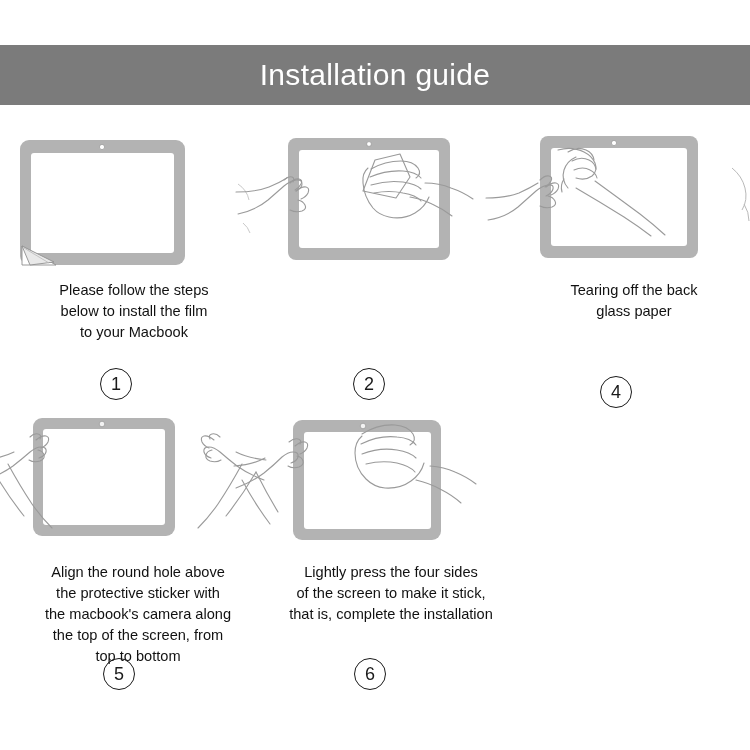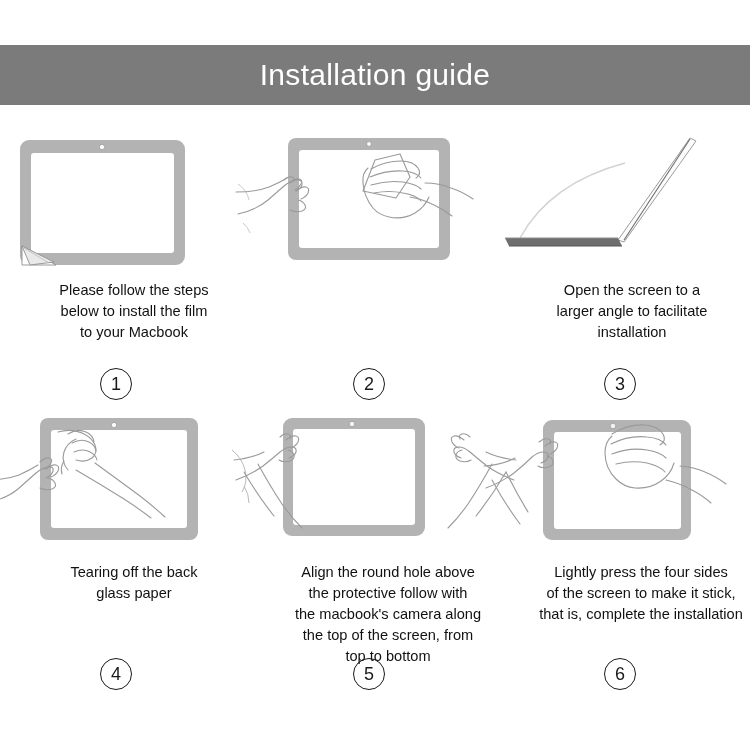--- a/index.html
+++ b/index.html
@@ -166,45 +166,20 @@
           <path d="M124 65 q15 -3 29 0 q13 2 18 8"></path>
           <path d="M118 40 q-6 5 -5 15 q1 14 10 25 q6 7 16 9 q14 3 26 -4 q10 -6 14 -16"></path>
           <path d="M160 69 q12 2 22 7 q11 5 20 12"></path>
           <path d="M175 55 q14 0 26 5 q12 4 22 11"></path>
         </g>
       </svg>
     </div>
     <div class="step-number">2</div>
   </div>
 
-  <div class="step-cell row1 cell-c3">
-    <div class="illus">
-      <svg width="250" height="140" viewBox="0 0 250 140">
-
-        <g>
-          <path d="M20 110 q30 -55 105 -75" fill="none" stroke="#d2d2d2" stroke-width="1.4"></path>
-        </g>
-
-        <g>
-          <path d="M118 112 L190 10 L196 13 L124 114 Z" fill="#fcfcfc" stroke="#9d9d9d" stroke-width="1"></path>
-          <path d="M190 11 L124 112" fill="none" stroke="#6e6e6e" stroke-width="1.1"></path>
-        </g>
-
-        <g>
-          <path d="M5 110 L118 110 L122 118 L9 118 Z" fill="#6e6e6e"></path>
-          <path d="M5 110 L118 110" fill="none" stroke="#8d8d8d" stroke-width="1.2"></path>
-          <path d="M9 118 L122 118" fill="none" stroke="#565656" stroke-width="1"></path>
-        </g>
-      </svg>
-    </div>
-    <div class="caption">Open the screen to a
-larger angle to facilitate
-installation</div>
-    <div class="step-number">3</div>
-  </div>
 
   <div class="step-cell row2 cell-c4">
     <div class="illus">
       <svg width="250" height="140" viewBox="0 0 250 140">
         <g>
           <rect x="40" y="8" width="158" height="122" rx="8" ry="8" fill="#b3b3b3"></rect>
           <rect x="51" y="20" width="136" height="98" rx="3" ry="3" fill="#ffffff"></rect>
           <circle cx="114" cy="15" r="2.6" fill="#ffffff" stroke="#9c9c9c" stroke-width="0.8"></circle>
         </g>
 
@@ -262,21 +237,21 @@
           <path d="M36 30 q6 -5 10 -4 q4 1 2 6 q-2 4 -7 6"></path>
           <path d="M30 27 q4 -4 8 -3 q4 1 2 5"></path>
           <path d="M-16 50 q18 -2 30 -8"></path>
           <path d="M38 40 q5 1 6 5 q1 4 -4 6 q-6 2 -11 -1"></path>
           <path d="M8 54 q12 22 24 40 q9 13 20 24"></path>
           <path d="M-6 62 q14 24 30 44"></path>
         </g>
       </svg>
     </div>
     <div class="caption">Align the round hole above
-the protective follow with
+the protective sticker with
 the macbook's camera along
 the top of the screen, from
 top to bottom</div>
     <div class="step-number">5</div>
   </div>
 
   <div class="step-cell row2 cell-c6">
     <div class="illus">
       <svg width="250" height="140" viewBox="0 0 250 140">
         <g>

